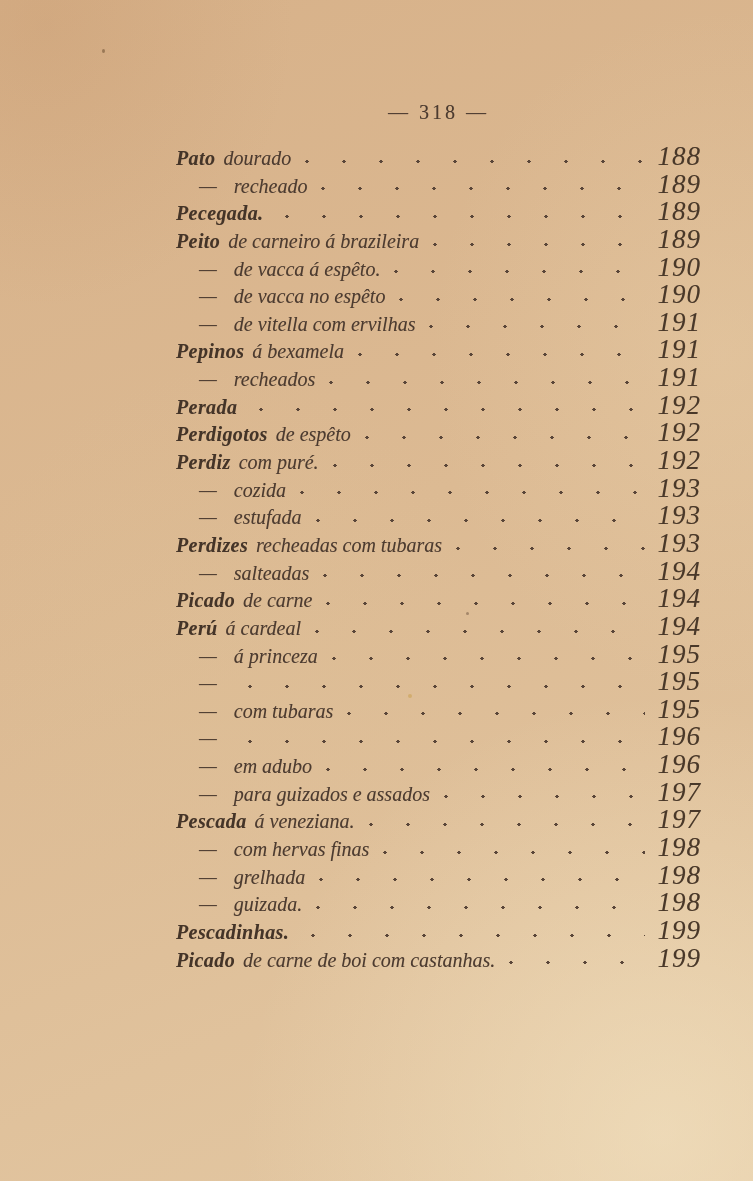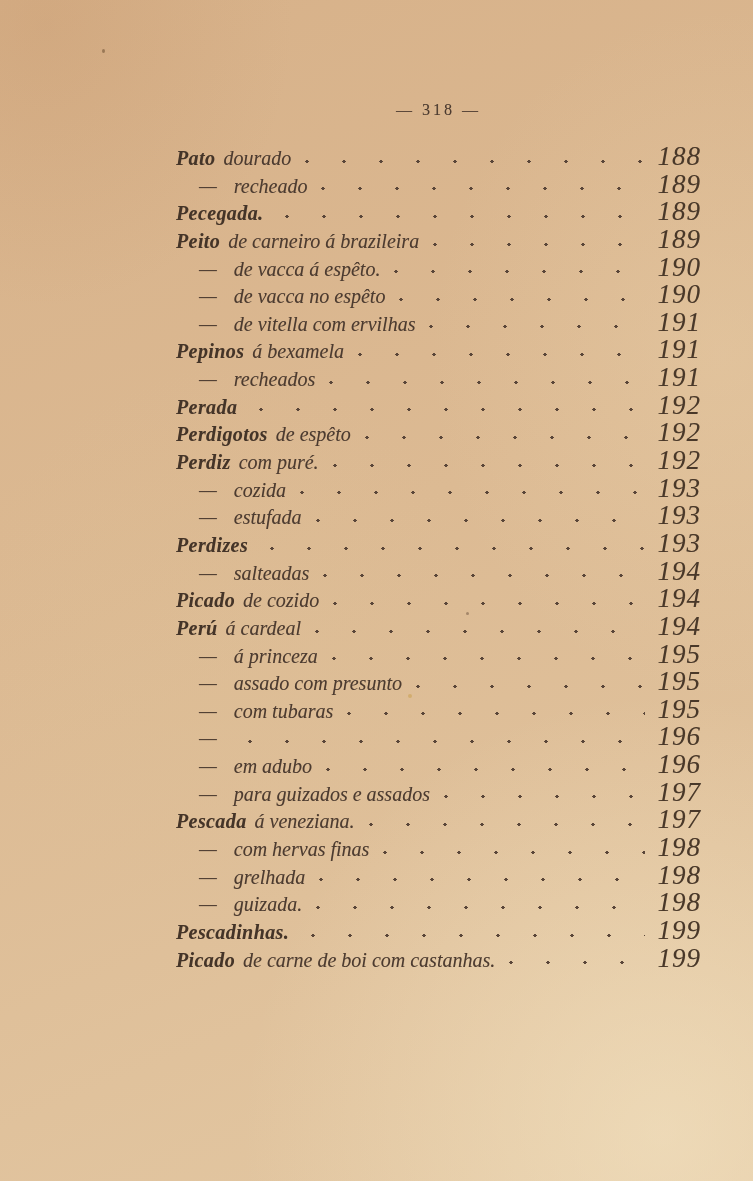--- a/index.html
+++ b/index.html
@@ -22,21 +22,21 @@
       linear-gradient(158deg, #d7b189 0%, #dcba93 45%, #e3c8a3 100%);
     font-family: "Liberation Serif", "DejaVu Serif", serif;
     color: #4c3b30;
   }
   .header {
     position: absolute;
     top: 101px;
     left: 176px;
     width: 525px;
     text-align: center;
-    font-size: 16px;
+    font-size: 20px;
     letter-spacing: 3px;
     color: #4c3b30;
     text-shadow: 0.2px 0.2px 0 rgba(76,59,48,.35);
   }
   .toc {
     position: absolute;
     top: 141px;
     left: 176px;
     width: 525px;
     display: flex;
@@ -203,36 +203,37 @@
 
     <span class="dash">—</span>
     <span class="rest">estufada</span>
     <span class="leader"></span>
     <span class="pagenum">193</span>
   </div>
 
   <div class="row">
     <span class="lead">Perdizes</span>
 
+    <span class="rest">recheadas com tubaras</span>
     <span class="leader"></span>
     <span class="pagenum">193</span>
   </div>
 
   <div class="row">
 
     <span class="dash">—</span>
     <span class="rest">salteadas</span>
     <span class="leader"></span>
     <span class="pagenum">194</span>
   </div>
 
   <div class="row">
     <span class="lead">Picado</span>
 
-    <span class="rest">de cozido</span>
+    <span class="rest">de carne</span>
     <span class="leader"></span>
     <span class="pagenum">194</span>
   </div>
 
   <div class="row">
     <span class="lead">Perú</span>
 
     <span class="rest">á cardeal</span>
     <span class="leader"></span>
     <span class="pagenum">194</span>
@@ -242,21 +243,20 @@
 
     <span class="dash">—</span>
     <span class="rest">á princeza</span>
     <span class="leader"></span>
     <span class="pagenum">195</span>
   </div>
 
   <div class="row">
 
     <span class="dash">—</span>
-    <span class="rest">assado com presunto</span>
     <span class="leader"></span>
     <span class="pagenum">195</span>
   </div>
 
   <div class="row">
 
     <span class="dash">—</span>
     <span class="rest">com tubaras</span>
     <span class="leader"></span>
     <span class="pagenum">195</span>

